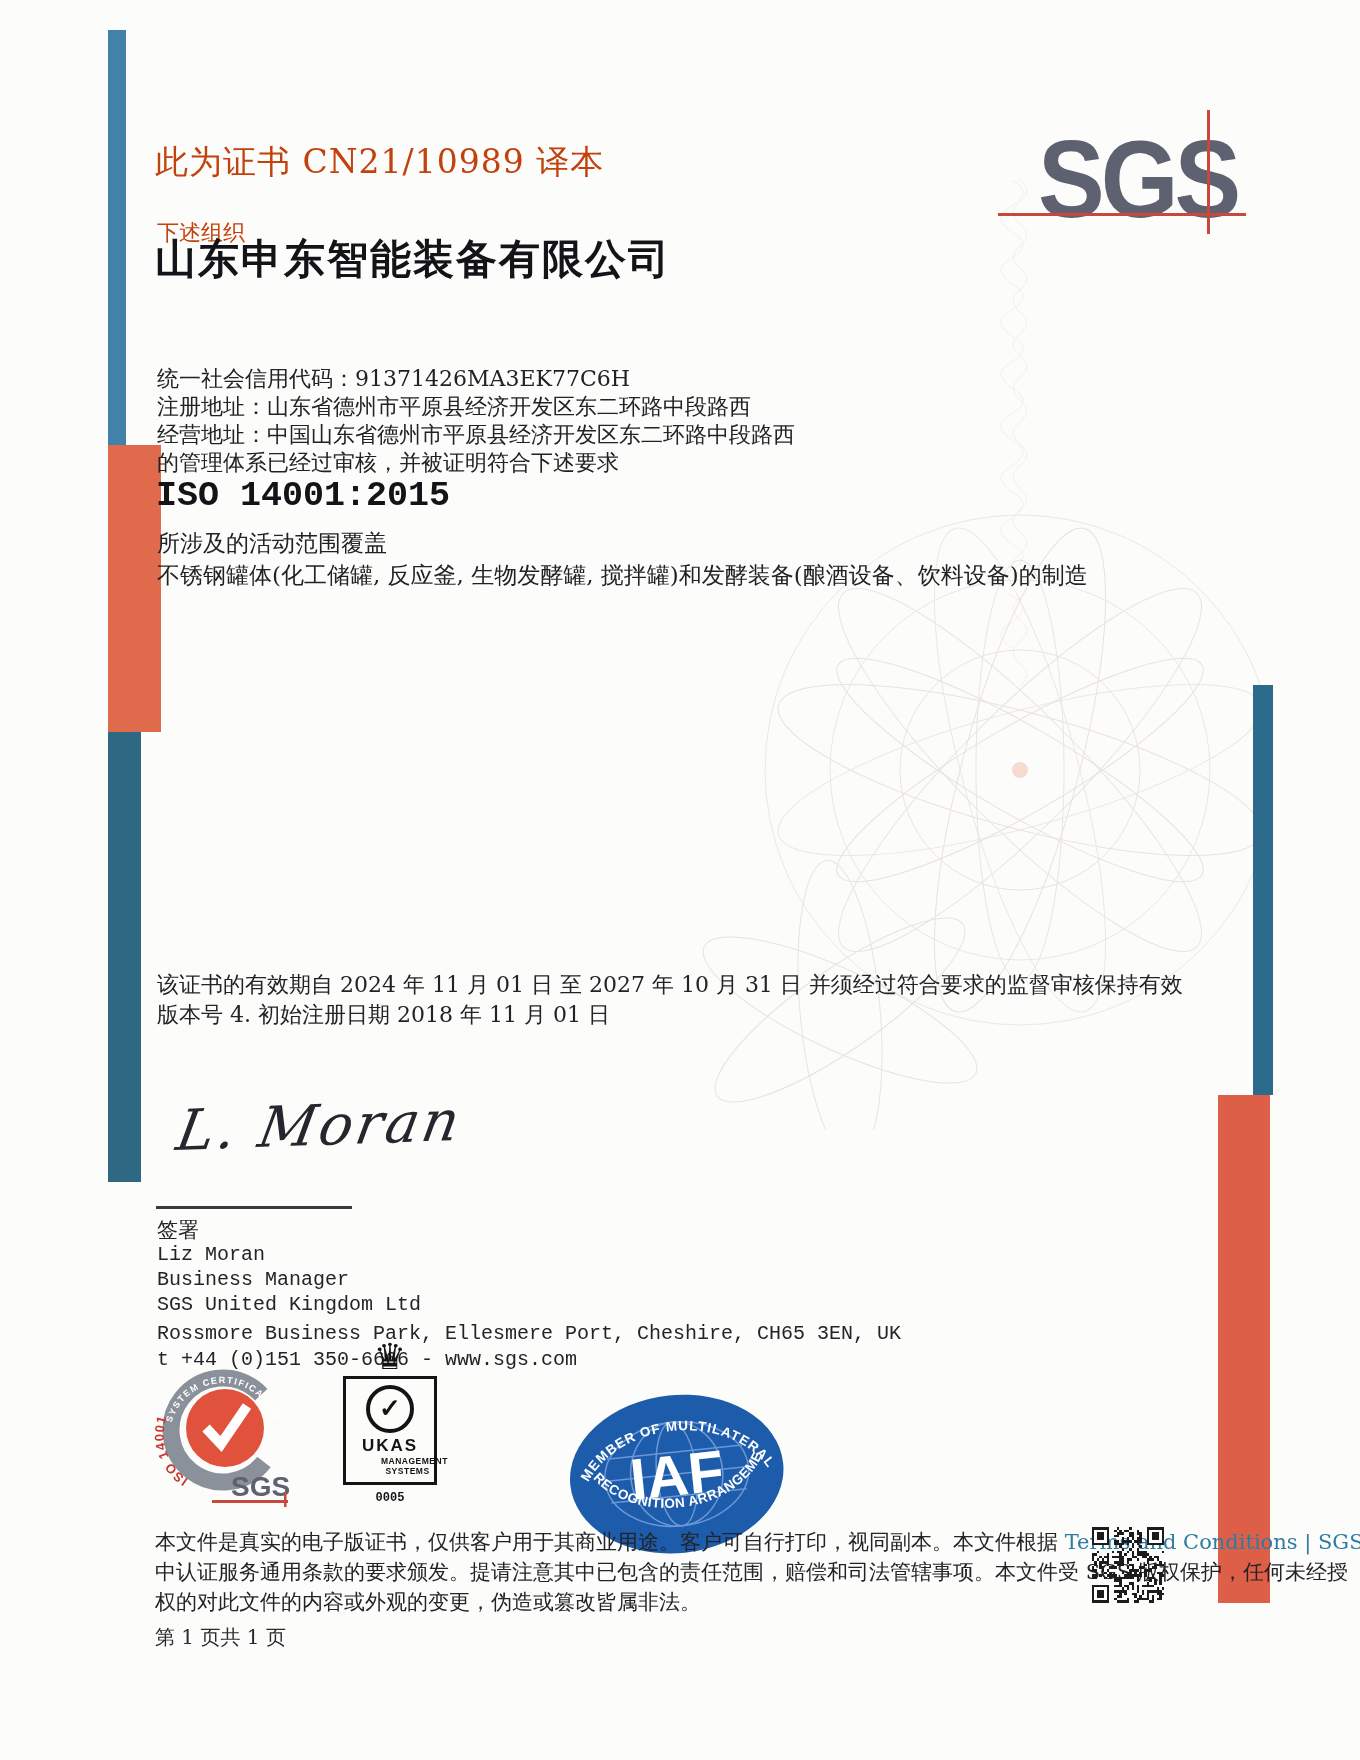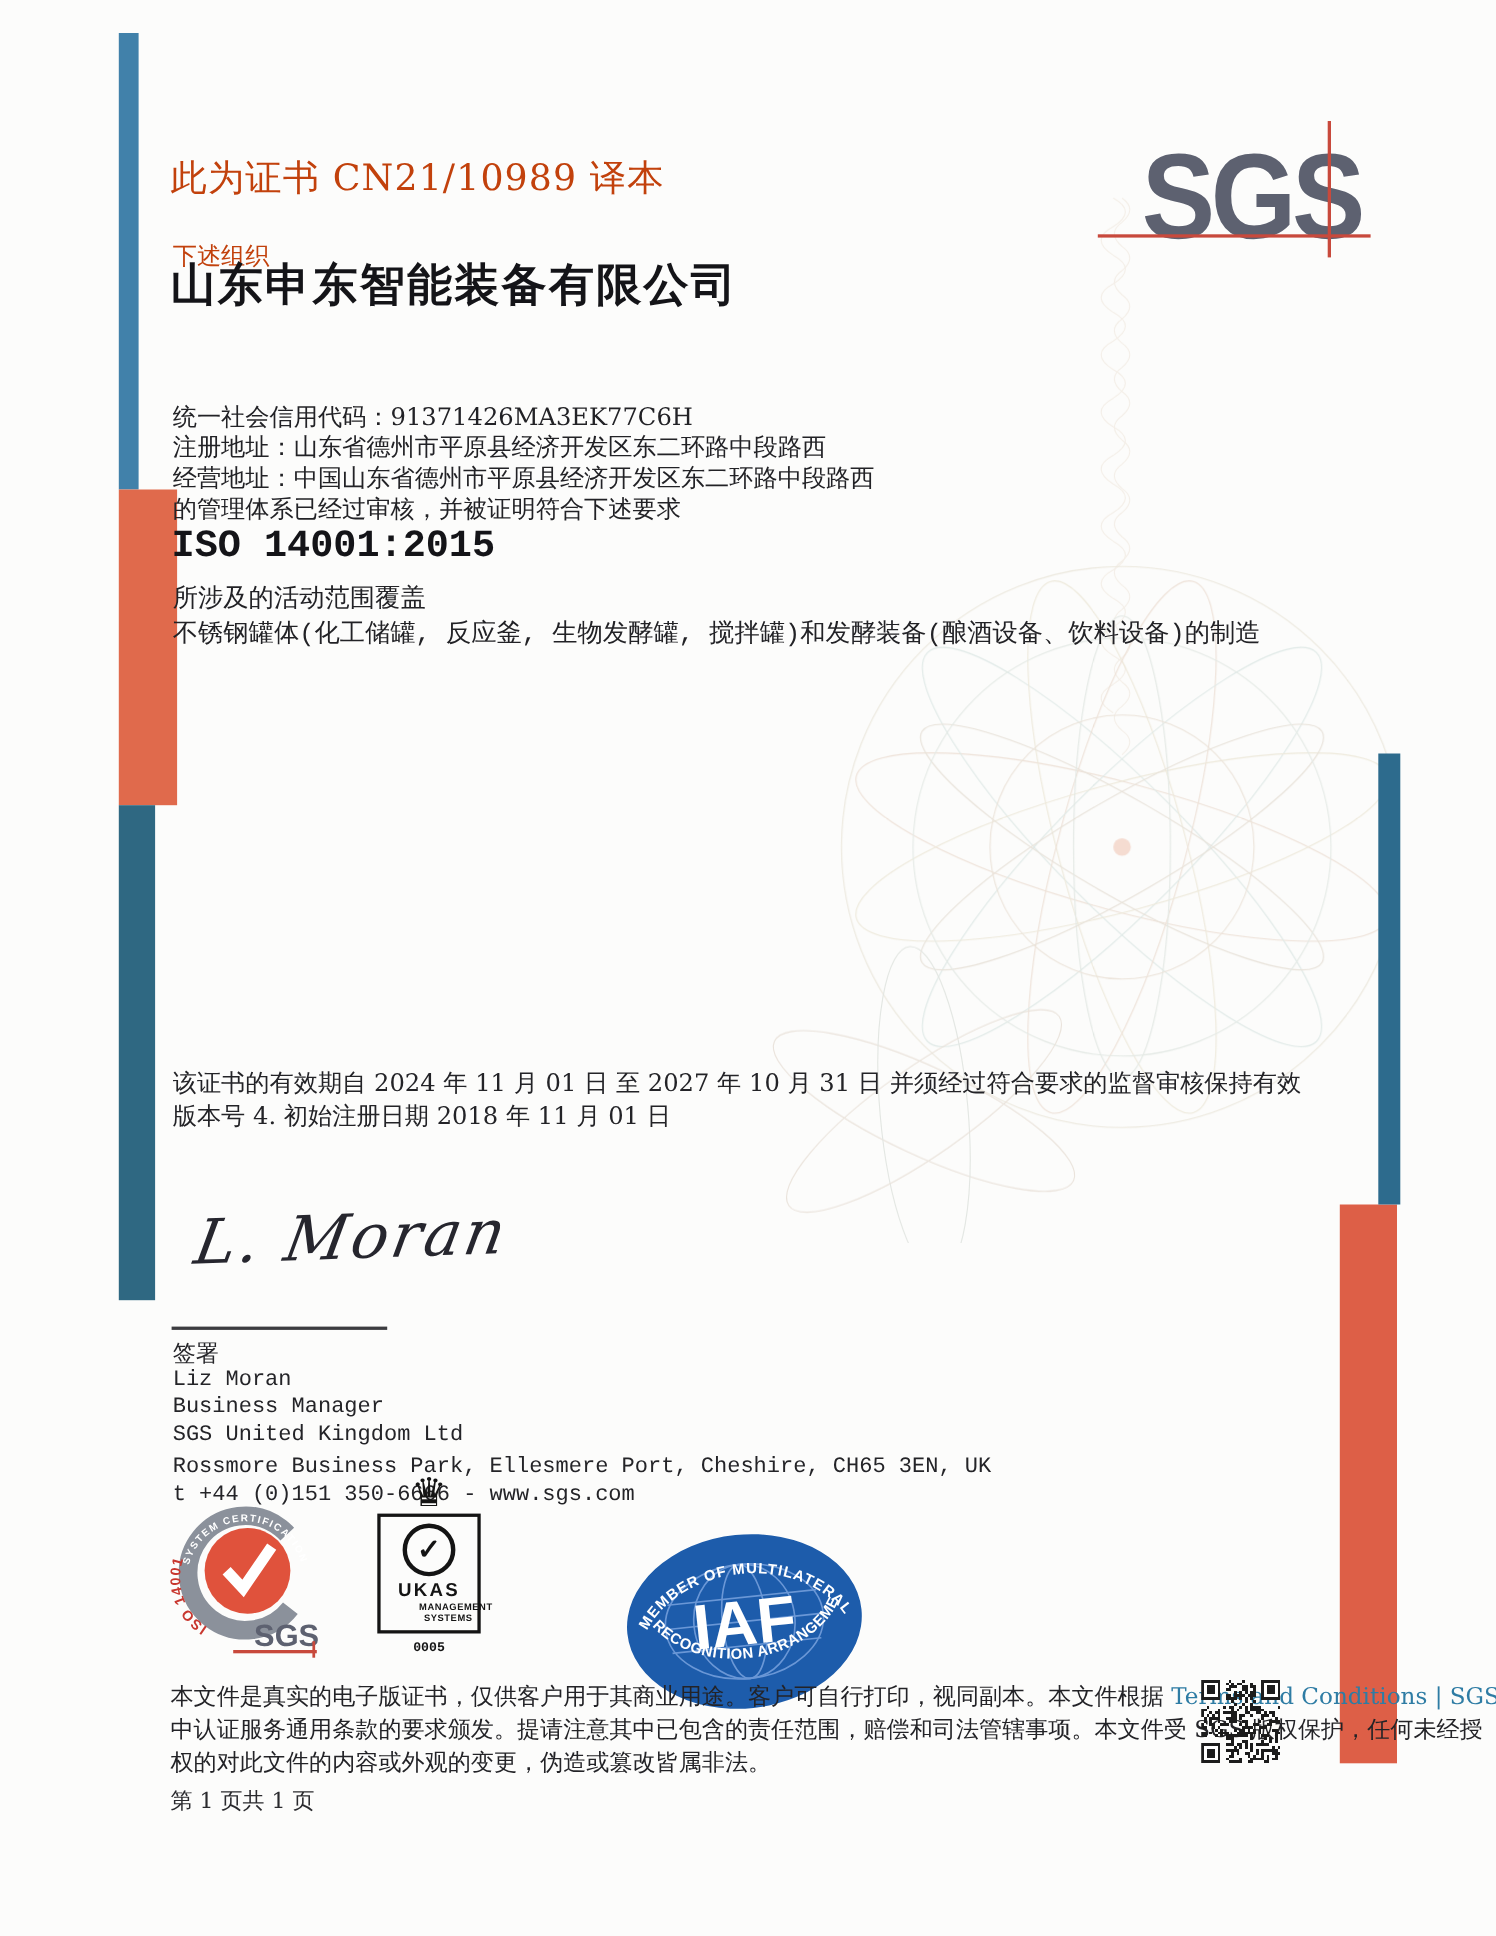--- a/index.html
+++ b/index.html
@@ -8,21 +8,21 @@
   .abs{position:absolute;white-space:nowrap;}
   
   .bar{position:absolute;}
   
   .trans-note{font-size:33px;letter-spacing:1px;color:#c2410c;}
   .org-intro{font-size:22px;color:#c2410c;margin-top:12px;}
   .company{font-size:41px;font-weight:700;color:#141418;letter-spacing:2px;}
   .detail{font-size:22px;color:#222226;}
   .standard{font-family:"Liberation Mono", monospace;font-size:35px;font-weight:700;color:#141418;}
   .scope-intro{font-size:23px;}
-  .scope{font-size:23px;font-family:Liberation Mono, monospace;}
+  .scope{font-size:23px;}
   .validity{font-size:22px;color:#232327;}
   
   .sgs-logo{font-family:"Liberation Sans", sans-serif;font-size:100px;font-weight:700;
             color:#5d6170;letter-spacing:-4px;transform:scaleY(1.10);transform-origin:top left;}
   .redline{background:#c8493c;}
   
   .sig-hand{font-family:"DejaVu Serif", serif;font-style:italic;font-size:56px;color:#26262e;
             letter-spacing:3px;transform:rotate(-2deg) skewX(-12deg);transform-origin:left bottom;}
   .sig-rule{background:#3c3c40;height:3px;}
   .sig-label{font-size:21px;color:#26262a;}

